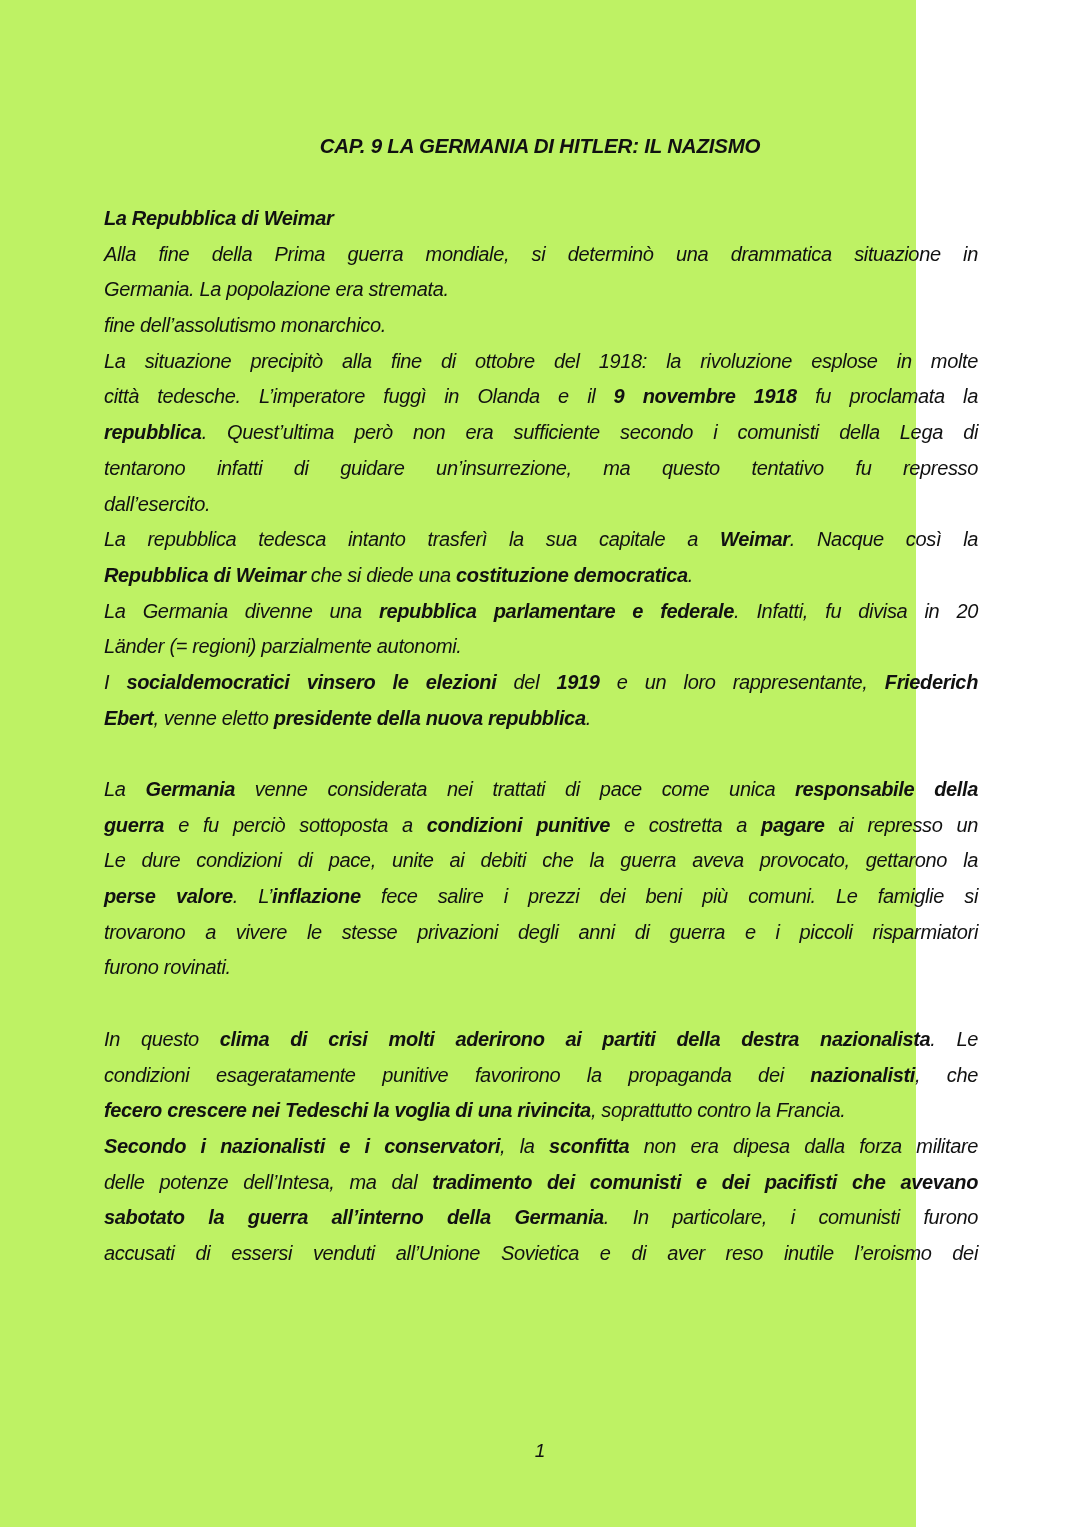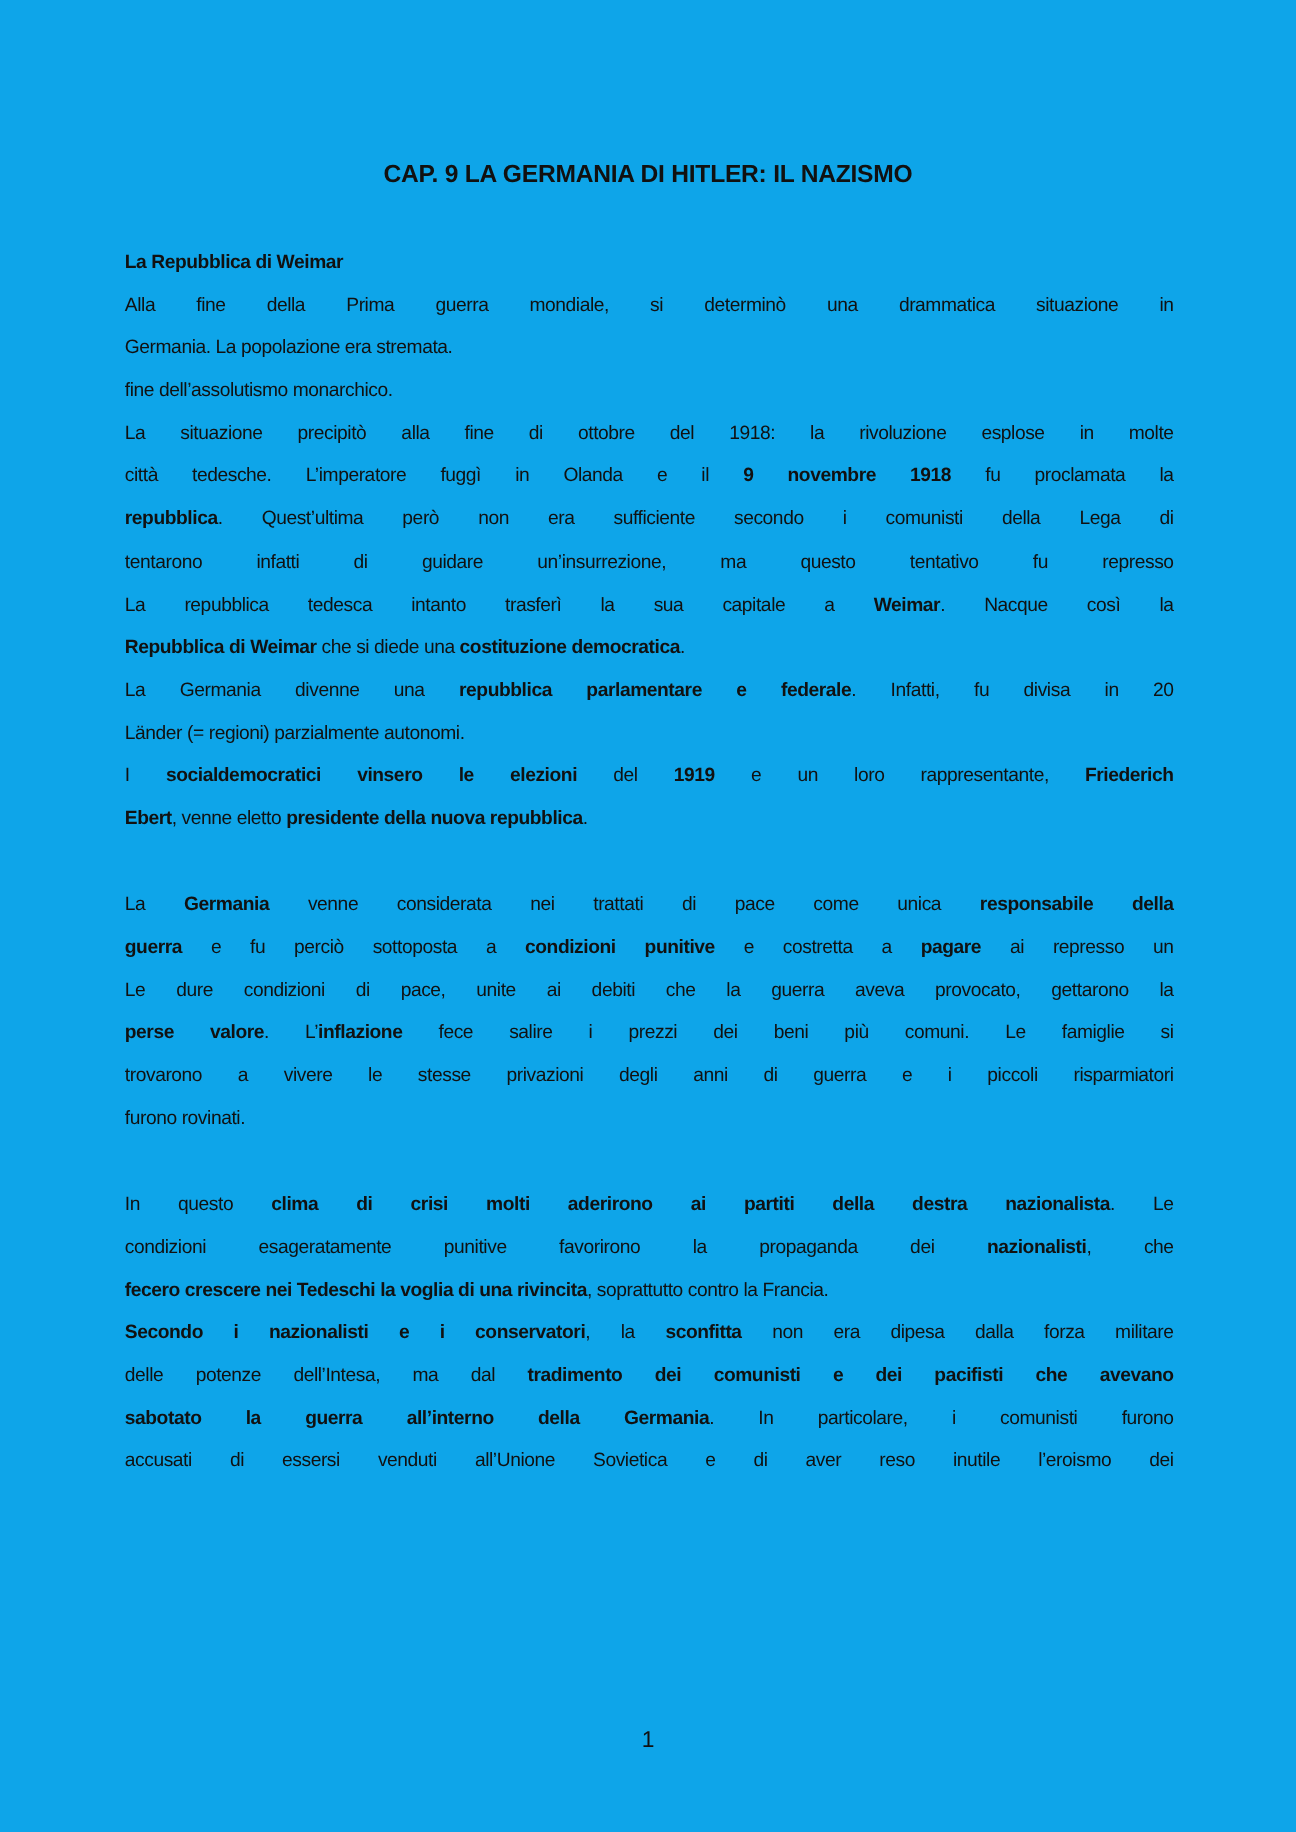--- a/index.html
+++ b/index.html
@@ -11,23 +11,24 @@
       width: 1080px;
       height: 1527px;
       position: relative;
       overflow: hidden;
       font-family: "Liberation Sans", "DejaVu Sans", sans-serif;
       color: #111111;
     }
     .page {
       position: absolute;
       left: 0; top: 0;
-      width: 1080px;
+      width: 916px;
       height: 1527px;
-      background: #0ea5e9;
+      background: #bef264;
+      font-style: italic;
     }
     .title {
       position: absolute;
       top: 131px;
       left: 0;
       width: 1080px;
       text-align: center;
       font-weight: bold;
       font-size: 20.5px;
       letter-spacing: -0.2px;
@@ -35,21 +36,21 @@
     }
     .content {
       position: absolute;
       left: 104px;
       top: 201px;
       width: 874px;
     }
     .line {
       height: 35.7px;
       line-height: 35.7px;
-      font-size: 16px;
+      font-size: 20px;
       letter-spacing: -0.35px;
       white-space: nowrap;
       text-align: justify;
       text-align-last: justify;
       overflow: visible;
     }
     .line.last {
       text-align-last: left;
     }
     .line.heading {
@@ -80,20 +81,21 @@
 
   <div class="content" id="content">
       <div class="line heading"><b>La Repubblica di Weimar</b></div>
       <div class="line"><span>Alla fine della Prima guerra mondiale, si determinò una drammatica situazione in</span></div>
       <div class="line last"><span>Germania. La popolazione era stremata.</span></div>
       <div class="line last"><span>fine dell’assolutismo monarchico.</span></div>
       <div class="line"><span>La situazione precipitò alla fine di ottobre del 1918: la rivoluzione esplose in molte</span></div>
       <div class="line"><span>città tedesche. L’imperatore fuggì in Olanda e il </span><b>9 novembre 1918</b><span> fu proclamata la</span></div>
       <div class="line"><b>repubblica</b><span>. Quest’ultima però non era sufficiente secondo i comunisti della Lega di</span></div>
       <div class="line"><span>tentarono infatti di guidare un’insurrezione, ma questo tentativo fu represso</span></div>
+      <div class="line last"><span>dall’esercito.</span></div>
       <div class="line"><span>La repubblica tedesca intanto trasferì la sua capitale a </span><b>Weimar</b><span>. Nacque così la</span></div>
       <div class="line last"><b>Repubblica di Weimar</b><span> che si diede una </span><b>costituzione democratica</b><span>.</span></div>
       <div class="line"><span>La Germania divenne una </span><b>repubblica parlamentare e federale</b><span>. Infatti, fu divisa in 20</span></div>
       <div class="line last"><span>Länder (= regioni) parzialmente autonomi.</span></div>
       <div class="line"><span>I </span><b>socialdemocratici vinsero le elezioni</b><span> del </span><b>1919</b><span> e un loro rappresentante, </span><b>Friederich</b></div>
       <div class="line last"><b>Ebert</b><span>, venne eletto </span><b>presidente della nuova repubblica</b><span>.</span></div>
       <div class="line blank"></div>
       <div class="line"><span>La </span><b>Germania</b><span> venne considerata nei trattati di pace come unica </span><b>responsabile della</b></div>
       <div class="line"><b>guerra</b><span> e fu perciò sottoposta a </span><b>condizioni punitive</b><span> e costretta a </span><b>pagare</b><span> ai represso un</span></div>
       <div class="line"><span>Le dure condizioni di pace, unite ai debiti che la guerra aveva provocato, gettarono la</span></div>

